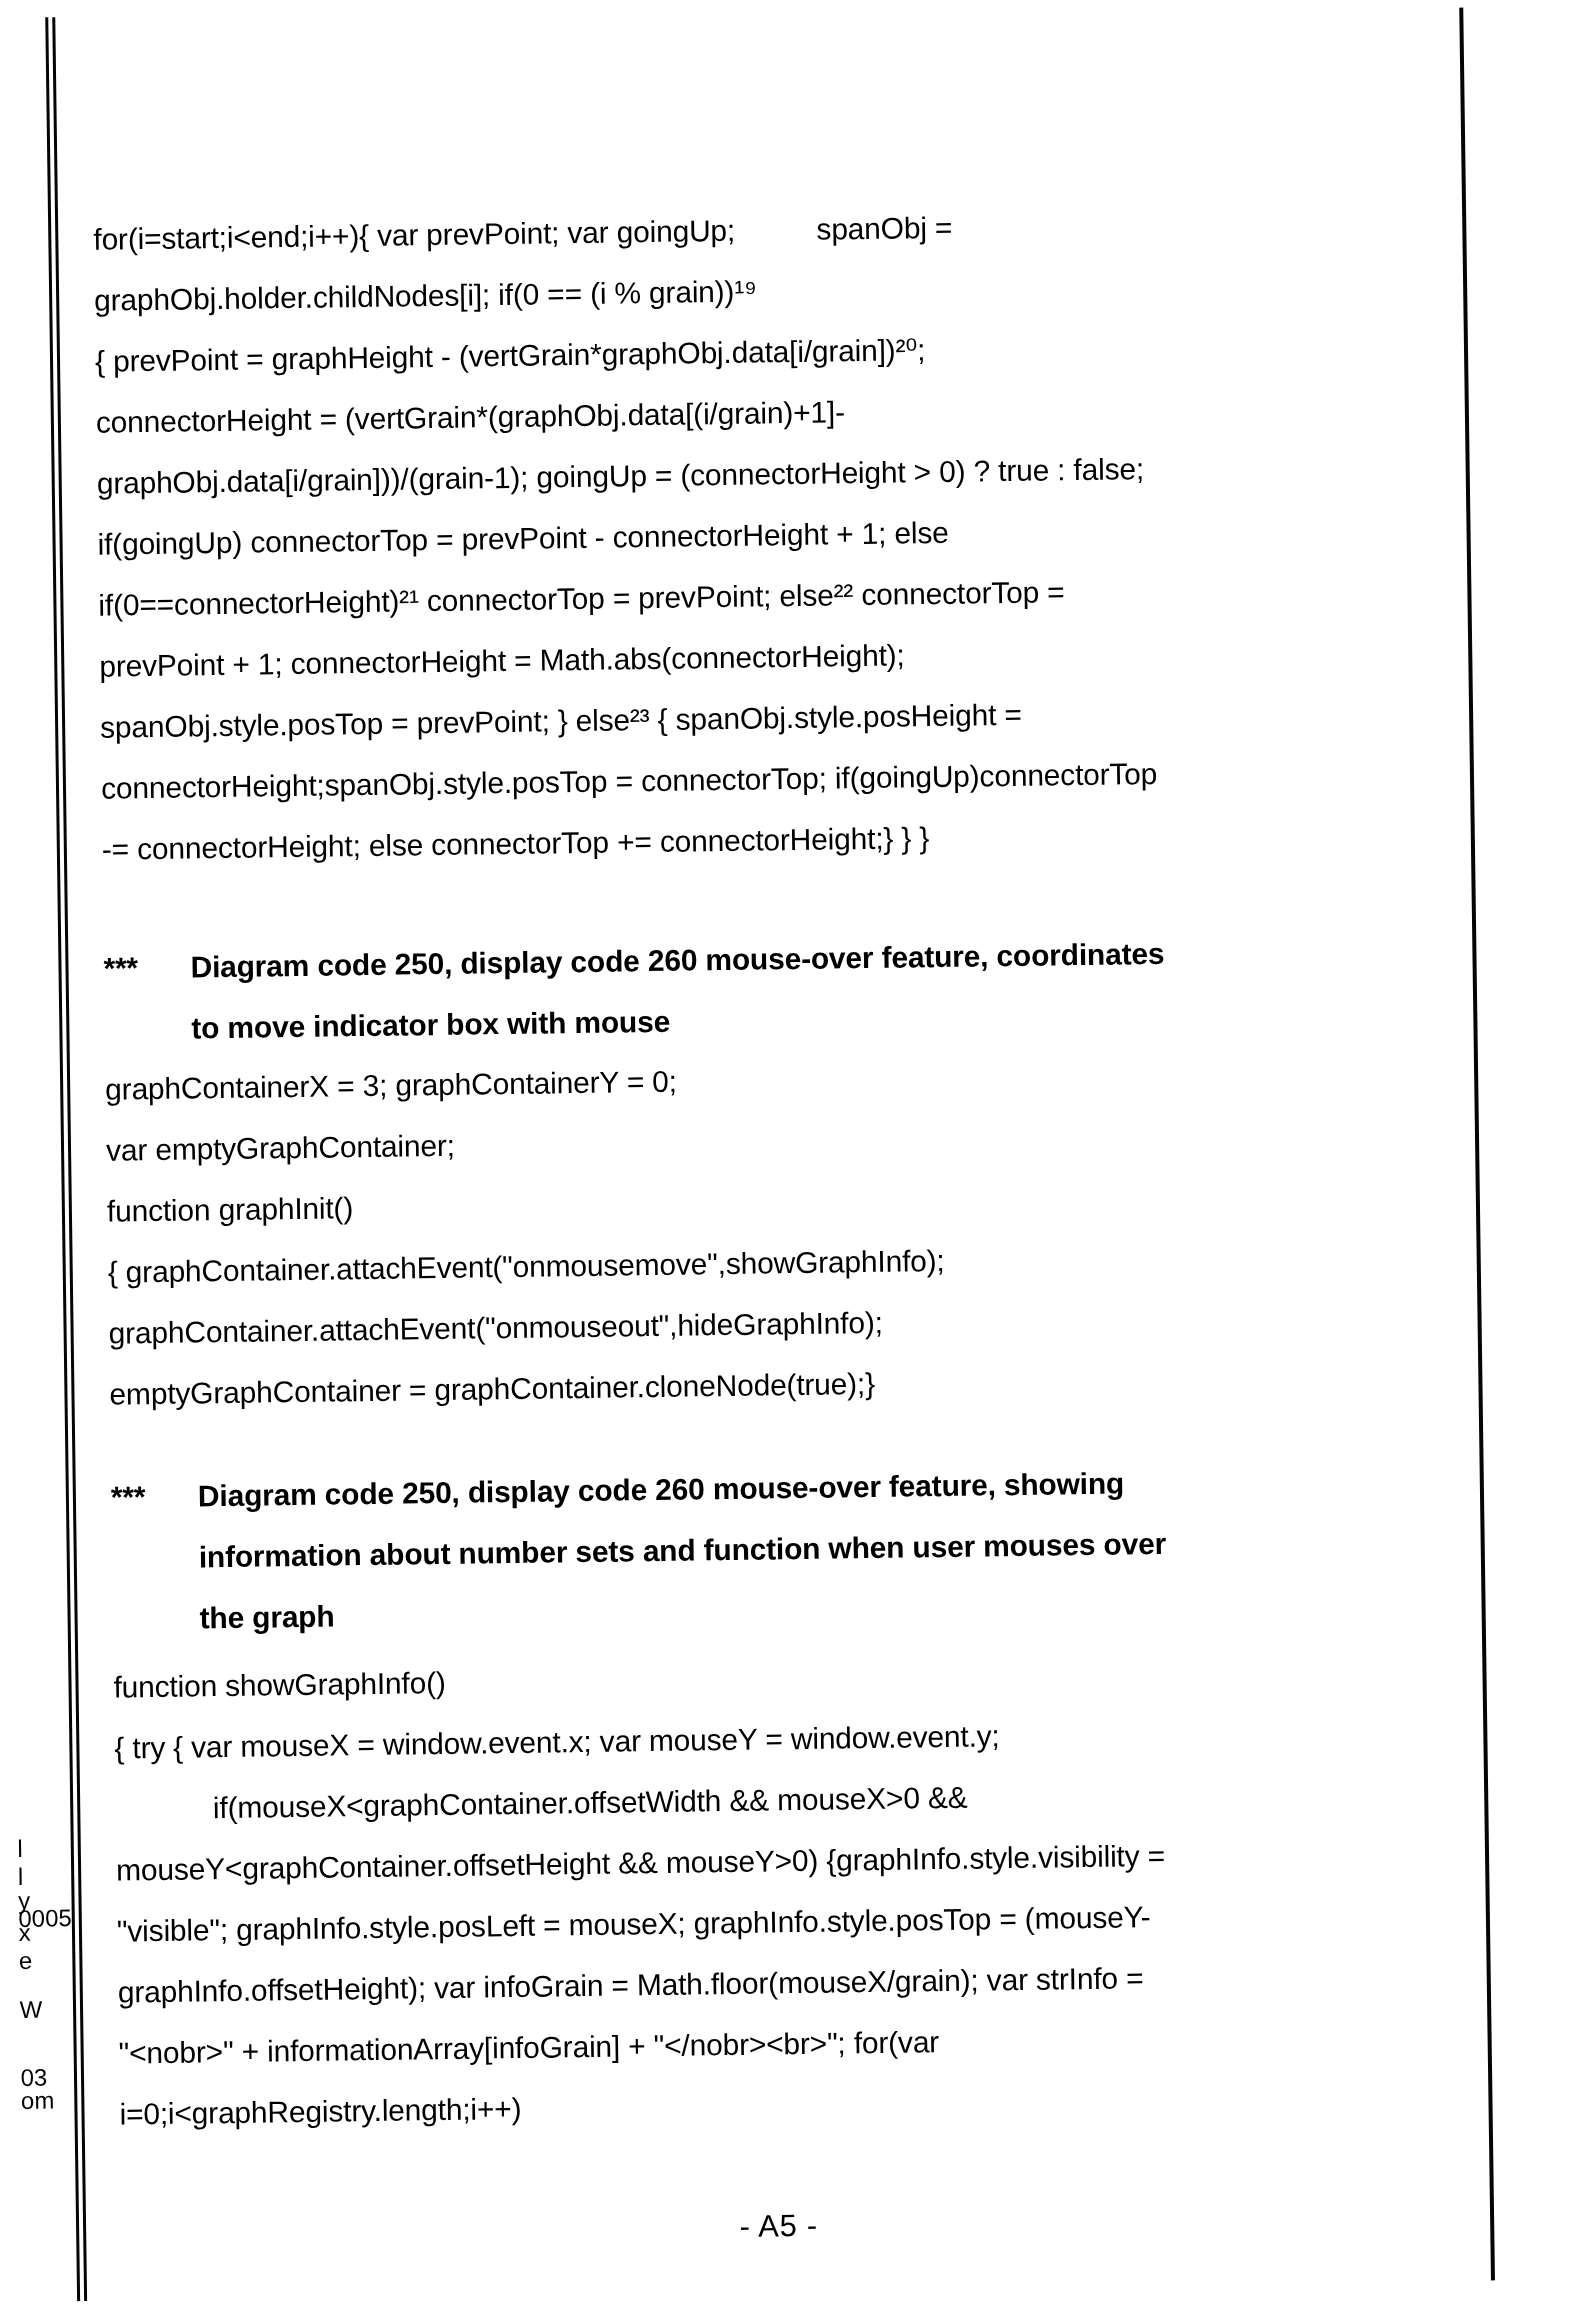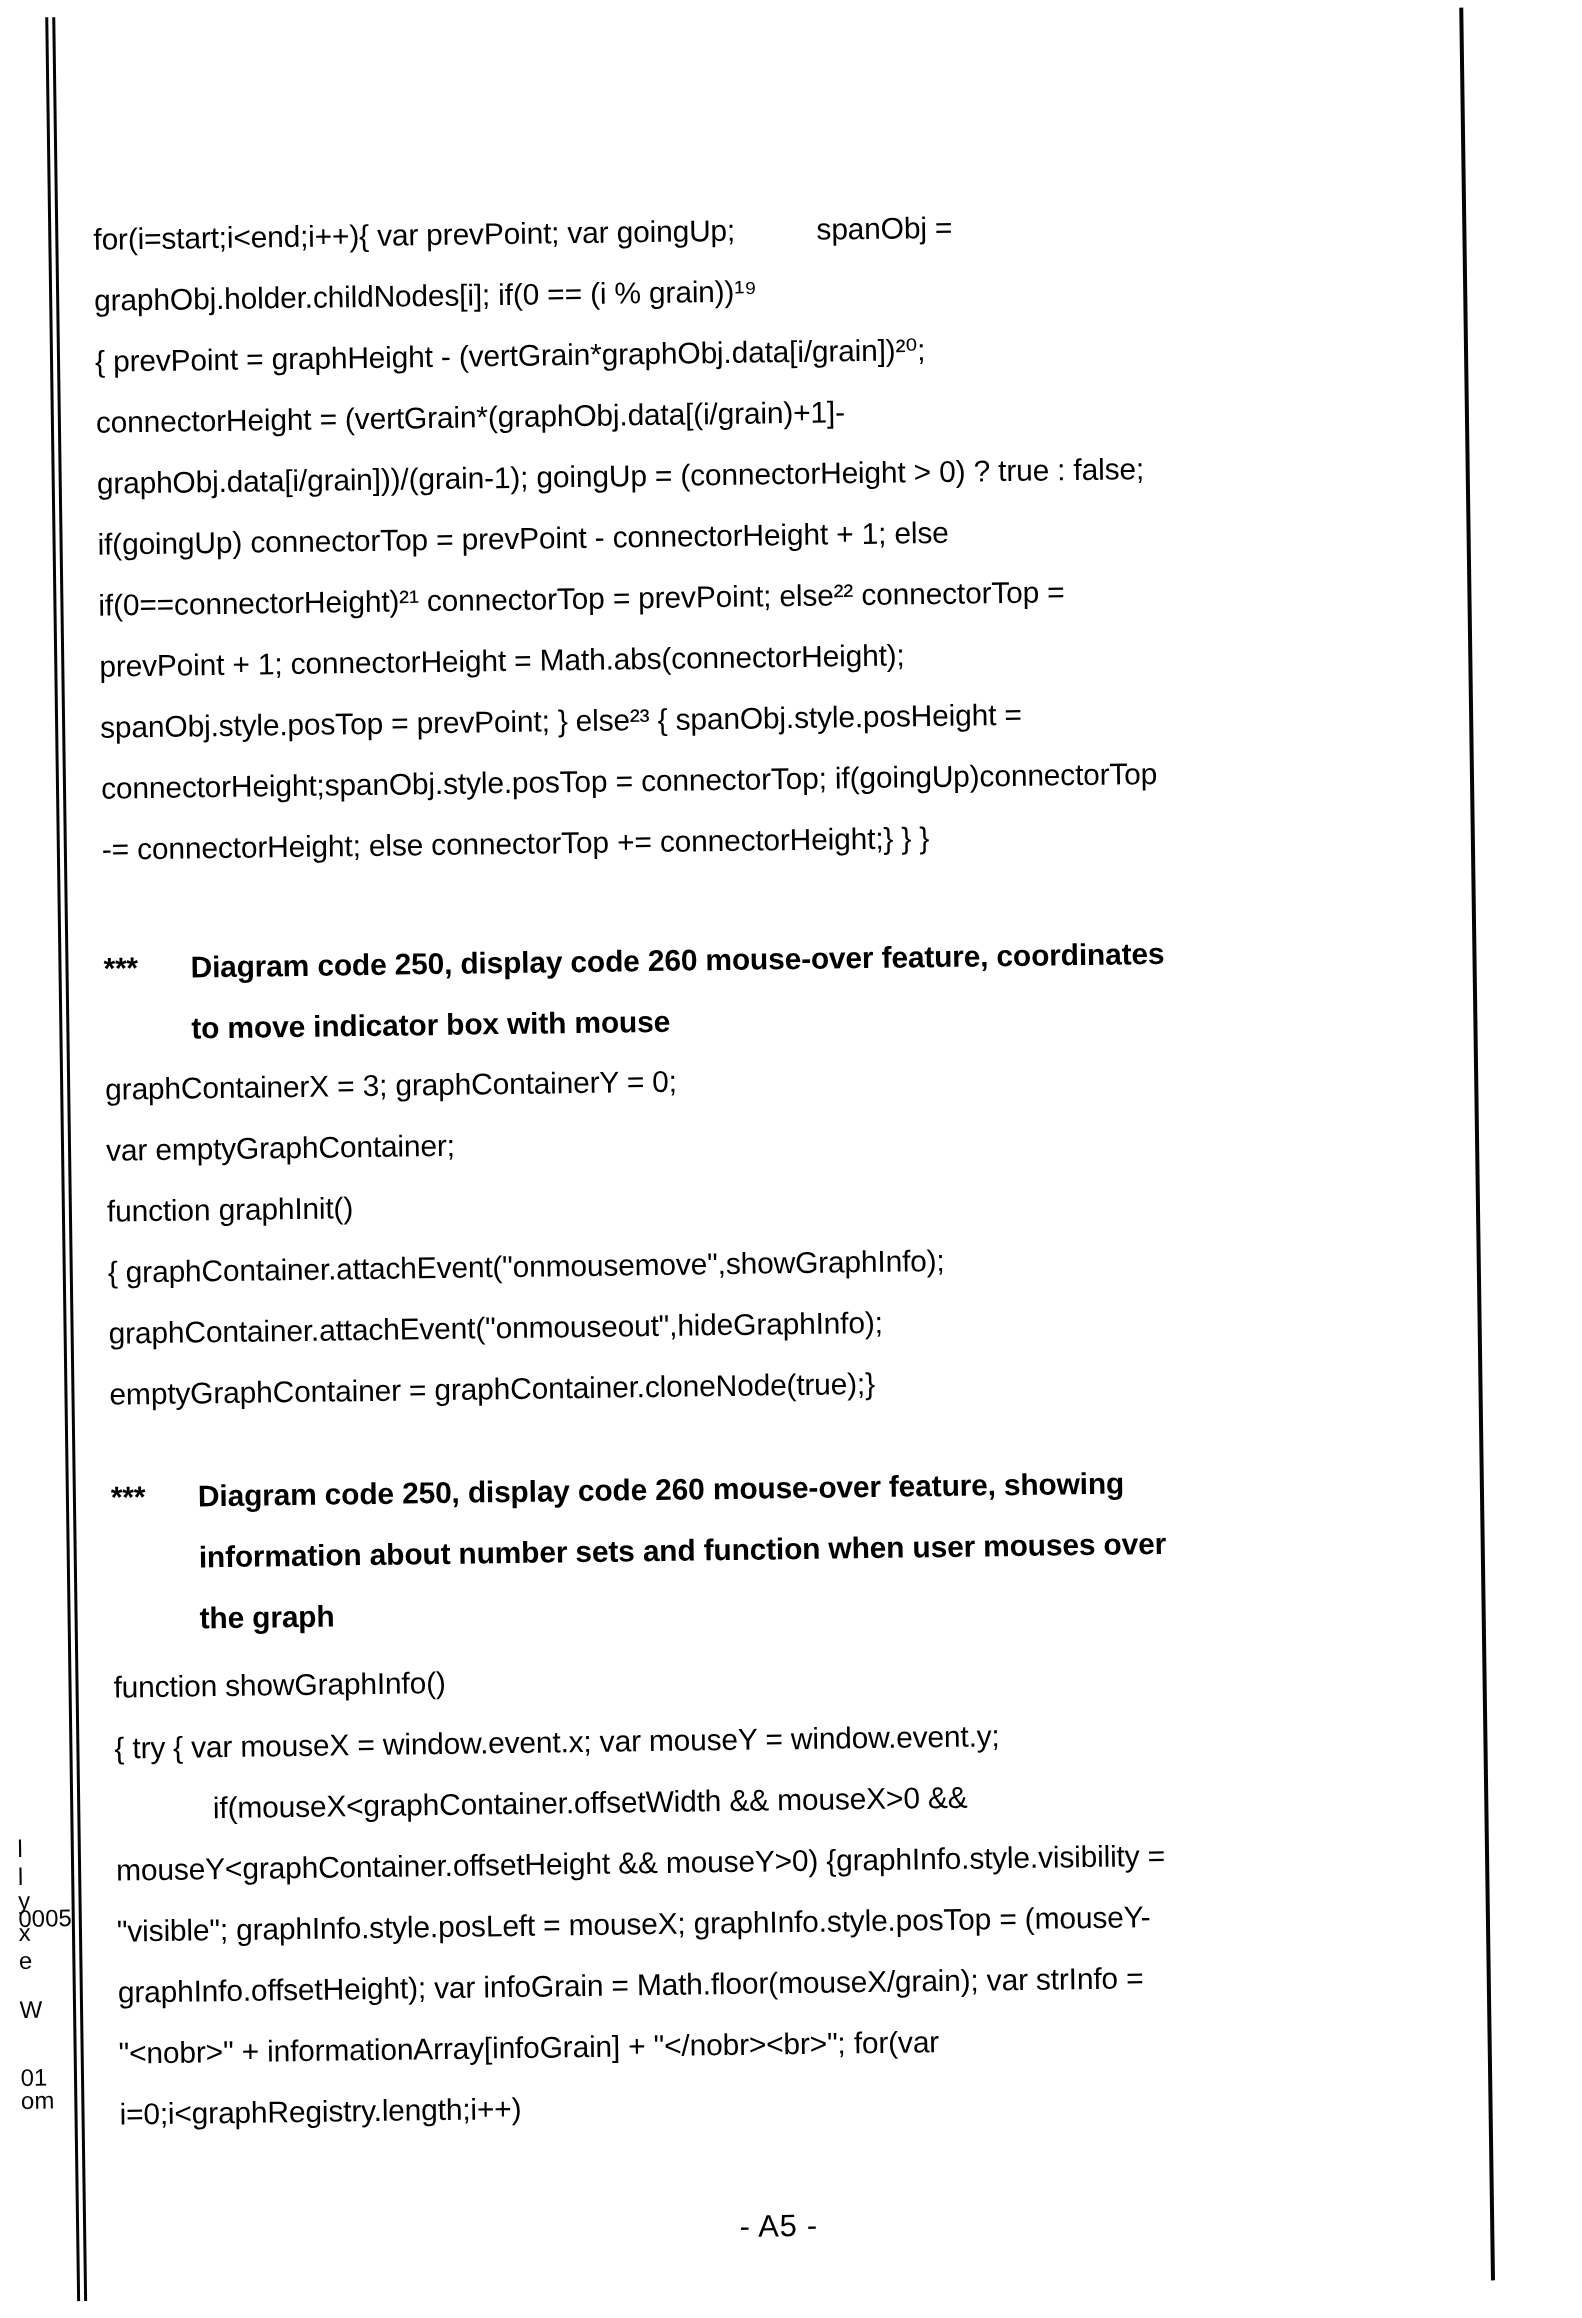--- a/index.html
+++ b/index.html
@@ -91,21 +91,21 @@
     <div class="vrule left-b"></div>
     <div class="vrule right-a"></div>
 
     <div class="margin-frag" style="top:1836px">l</div>
     <div class="margin-frag" style="top:1864px">l</div>
     <div class="margin-frag" style="top:1888px">y</div>
     <div class="margin-frag" style="top:1920px">x</div>
     <div class="margin-frag" style="top:1948px">e</div>
     <div class="margin-frag" style="top:1997px">W</div>
     <div class="margin-frag" style="top:1906px">0005</div>
-    <div class="margin-frag" style="top:2065px">01</div>
+    <div class="margin-frag" style="top:2065px">03</div>
     <div class="margin-frag" style="top:2088px">om</div>
 
     <section class="codeblock block1">
       <div class="line">for(i=start;i&lt;end;i++){ var prevPoint; var goingUp;          spanObj =</div>
       <div class="line">graphObj.holder.childNodes[i]; if(0 == (i % grain))¹⁹</div>
       <div class="line">{ prevPoint = graphHeight - (vertGrain*graphObj.data[i/grain])²⁰;</div>
       <div class="line">connectorHeight = (vertGrain*(graphObj.data[(i/grain)+1]-</div>
       <div class="line">graphObj.data[i/grain]))/(grain-1); goingUp = (connectorHeight &gt; 0) ? true : false;</div>
       <div class="line">if(goingUp) connectorTop = prevPoint - connectorHeight + 1; else</div>
       <div class="line">if(0==connectorHeight)²¹ connectorTop = prevPoint; else²² connectorTop =</div>

